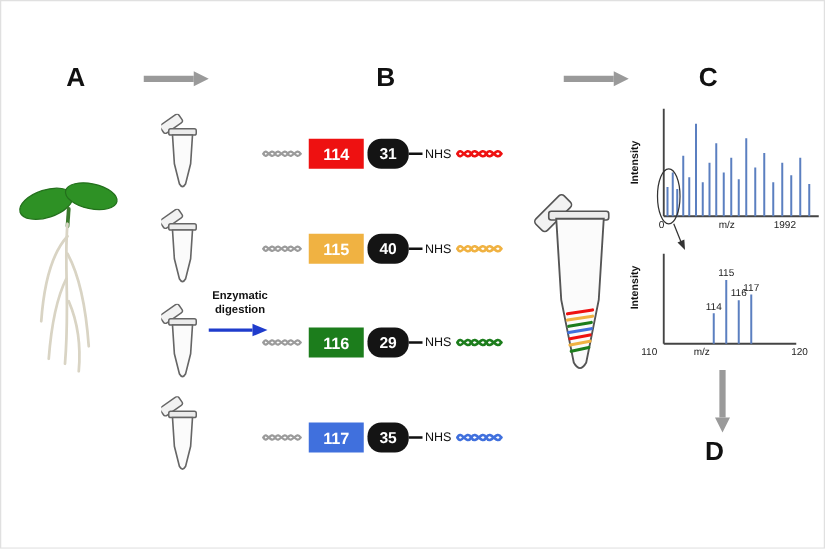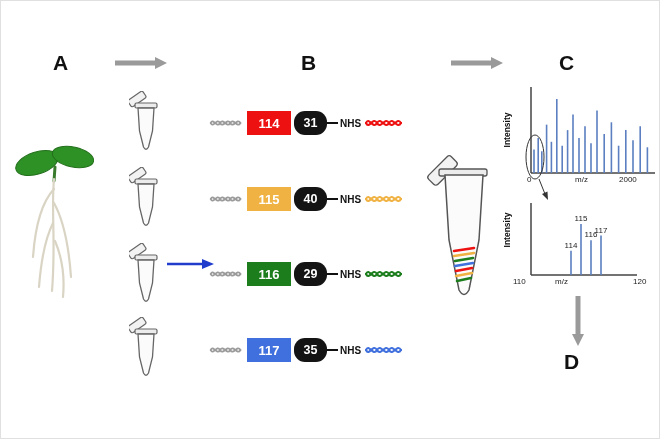--- a/index.html
+++ b/index.html
@@ -9,21 +9,21 @@
     border:1px solid #e0e0e0;box-sizing:border-box;overflow:hidden;
   }
   .abs{position:absolute;}
   .panel-letter{position:absolute;font-size:21px;font-weight:bold;color:#111;}
   .digestion-label{position:absolute;width:66px;text-align:center;font-size:9px;font-weight:bold;line-height:1.25;color:#111;}
   .tag-row{position:absolute;display:flex;align-items:center;height:42px;}
   .box{display:flex;align-items:center;justify-content:center;color:#fff;font-weight:bold;}
   .reporter{width:44px;height:24px;font-size:13px;}
   .balance{width:33px;height:24px;font-size:12.5px;background:var(--balance_black);margin-left:3px;border-radius:11px;}
   .connector{width:11px;height:2px;background:#111;}
-  .nhs{font-size:10px;font-weight:bold;color:#111;margin:0 3px 0 2px;text-align:center;}
+  .nhs{font-size:10px;font-weight:normal;color:#111;margin:0 3px 0 2px;text-align:center;}
   .sq{flex:0 0 auto;}
   .tick{position:absolute;font-size:8px;color:#222;}
   .ylabel{position:absolute;width:56px;text-align:center;transform:rotate(-90deg);font-weight:bold;font-size:8.5px;color:#111;}
   .peak-label{font-size:8px;fill:#222;font-family:"Liberation Sans",sans-serif;}
   svg{display:block;}
 </style>
 </head>
 <body>
 
 <div class="stage">
@@ -74,20 +74,24 @@
     <rect x="-1" y="4" width="18" height="8" rx="2" transform="rotate(-35 8 8)" fill="#f2f2f2" stroke="#666" stroke-width="1.2"></rect>
     <rect x="6" y="12" width="22" height="5" rx="1.5" fill="#ececec" stroke="#666" stroke-width="1.2"></rect>
     <path d="M9,17 L25,17 L23.5,40 L19.5,56 Q17,60.5 14.5,56 L10.5,40 Z" fill="#fbfbfb" stroke="#666" stroke-width="1.3"></path>
   </svg>
   <svg class="abs" style="left:128px;top:316px" width="34" height="64" viewBox="0 0 34 64">
     <rect x="-1" y="4" width="18" height="8" rx="2" transform="rotate(-35 8 8)" fill="#f2f2f2" stroke="#666" stroke-width="1.2"></rect>
     <rect x="6" y="12" width="22" height="5" rx="1.5" fill="#ececec" stroke="#666" stroke-width="1.2"></rect>
     <path d="M9,17 L25,17 L23.5,40 L19.5,56 Q17,60.5 14.5,56 L10.5,40 Z" fill="#fbfbfb" stroke="#666" stroke-width="1.3"></path>
   </svg>
 
+  <div class="digestion-label" style="left:158px;top:230px">
+    <div>Enzymatic</div>
+    <div>digestion</div>
+  </div>
   <svg class="abs" style="left:165px;top:257px" width="52" height="12">
     <line x1="1" y1="6" x2="36" y2="6" style="stroke:var(--digestion_arrow_blue)" stroke-width="2.6"></line>
     <polygon points="36,1 48,6 36,11" style="fill:var(--digestion_arrow_blue)" stroke="none"></polygon>
   </svg>
 
   <div class="tag-row" style="left:208px;top:101px">
     <svg class="sq" width="34" height="20" viewBox="0 0 40 20" fill="none" style="stroke:var(--peptide_grey)" stroke-width="2.1" stroke-linecap="round">
       <path d="M2,10 C5,3 9,17 13,10 C17,3 21,17 25,10 C29,3 33,17 37,10"></path>
       <path d="M2,10 C5,17 9,3 13,10 C17,17 21,3 25,10 C29,17 33,3 37,10"></path>
     </svg>
@@ -181,21 +185,21 @@
       <line x1="95.2" x2="95.2" y1="90" y2="51" stroke="#5b7fc0" stroke-width="1.6"></line>
       <line x1="102.4" x2="102.4" y1="90" y2="39.3" stroke="#5b7fc0" stroke-width="1.6"></line>
       <line x1="109.6" x2="109.6" y1="90" y2="62.7" stroke="#5b7fc0" stroke-width="1.6"></line>
       <line x1="116.80000000000001" x2="116.80000000000001" y1="90" y2="47.099999999999994" stroke="#5b7fc0" stroke-width="1.6"></line>
       <line x1="124" x2="124" y1="90" y2="57.24" stroke="#5b7fc0" stroke-width="1.6"></line>
       <line x1="131.2" x2="131.2" y1="90" y2="43.2" stroke="#5b7fc0" stroke-width="1.6"></line>
       <line x1="138.39999999999998" x2="138.39999999999998" y1="90" y2="64.25999999999999" stroke="#5b7fc0" stroke-width="1.6"></line>
     </svg>
   <div class="tick" style="left:526px;top:174px">0</div>
   <div class="tick" style="left:574px;top:174px">m/z</div>
-  <div class="tick" style="left:618px;top:174px">2000</div>
+  <div class="tick" style="left:618px;top:174px">1992</div>
 
   <svg class="abs" style="left:522px;top:132px" width="46" height="72">
     <ellipse cx="12" cy="24" rx="9" ry="22" fill="none" stroke="#333" stroke-width="1"></ellipse>
     <line x1="16" y1="46" x2="22" y2="61" stroke="#333" stroke-width="1"></line>
     <polygon points="25,67 24.5,58.5 19,60.9" fill="#333" stroke="none"></polygon>
   </svg>
 
   <div class="ylabel" style="left:478px;top:224px">Intensity</div>
   <svg id="spec2" class="abs" style="left:508px;top:192px" width="150" height="100">
     <line x1="22" y1="10" x2="22" y2="82" stroke="#444" stroke-width="1.5"></line>

